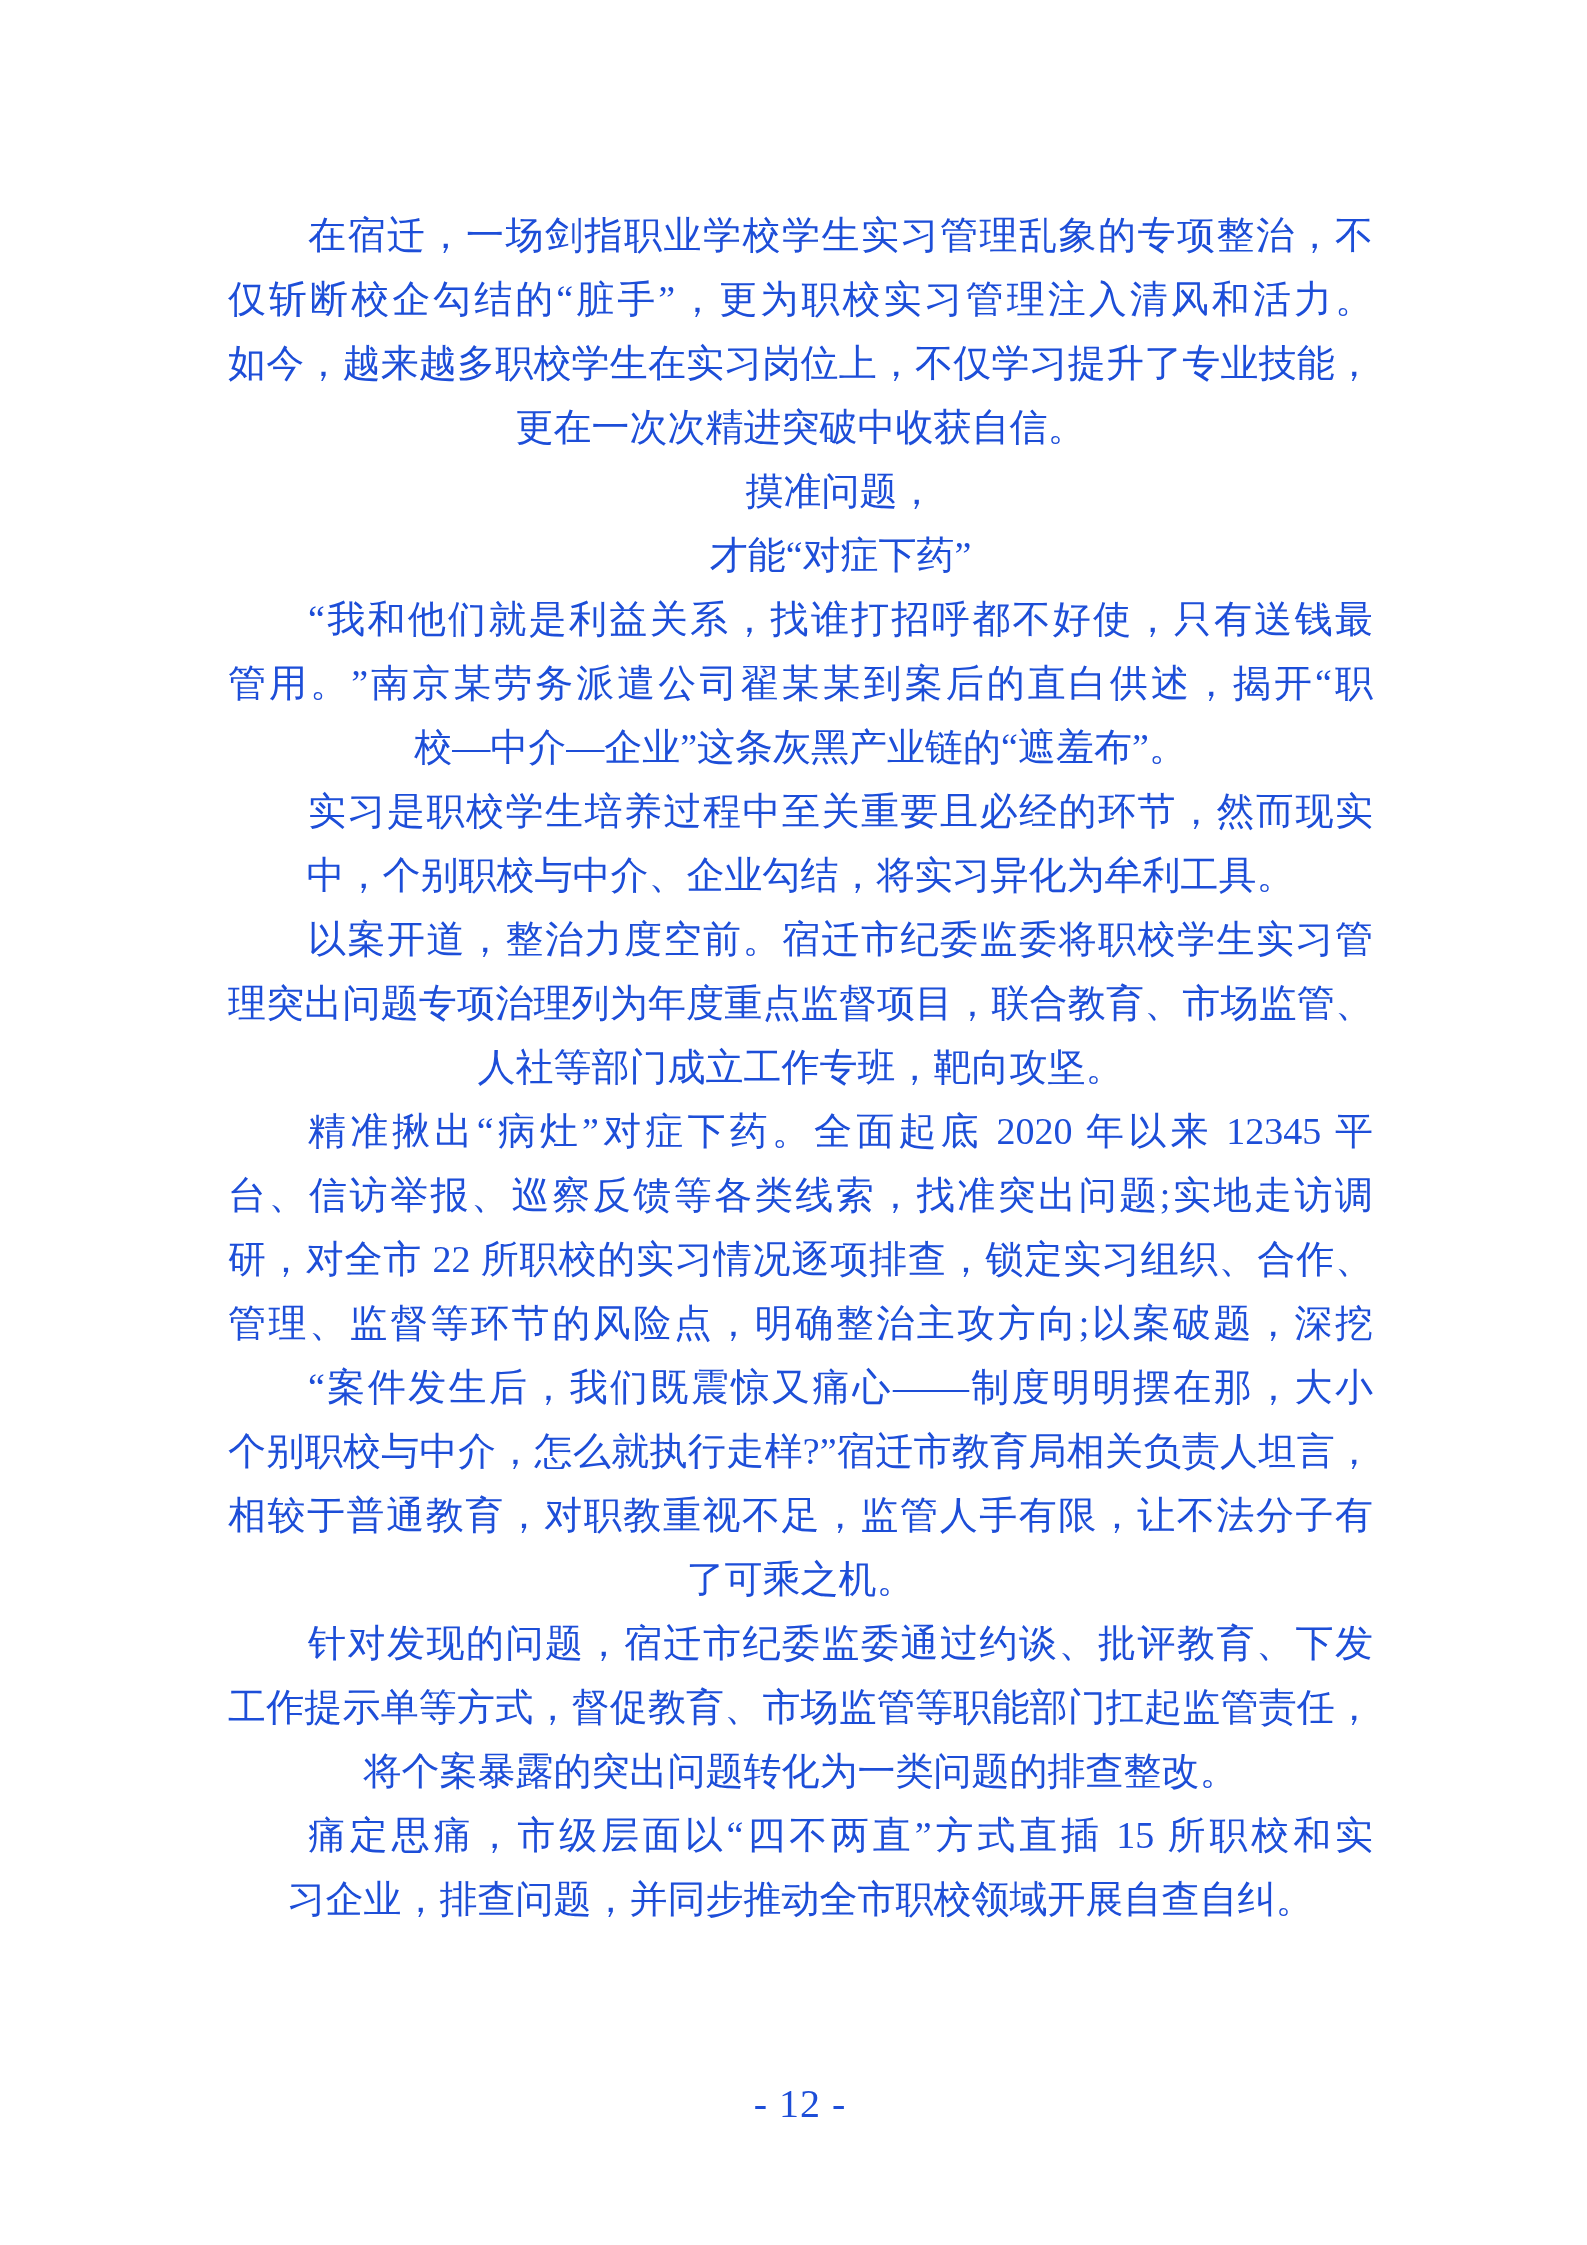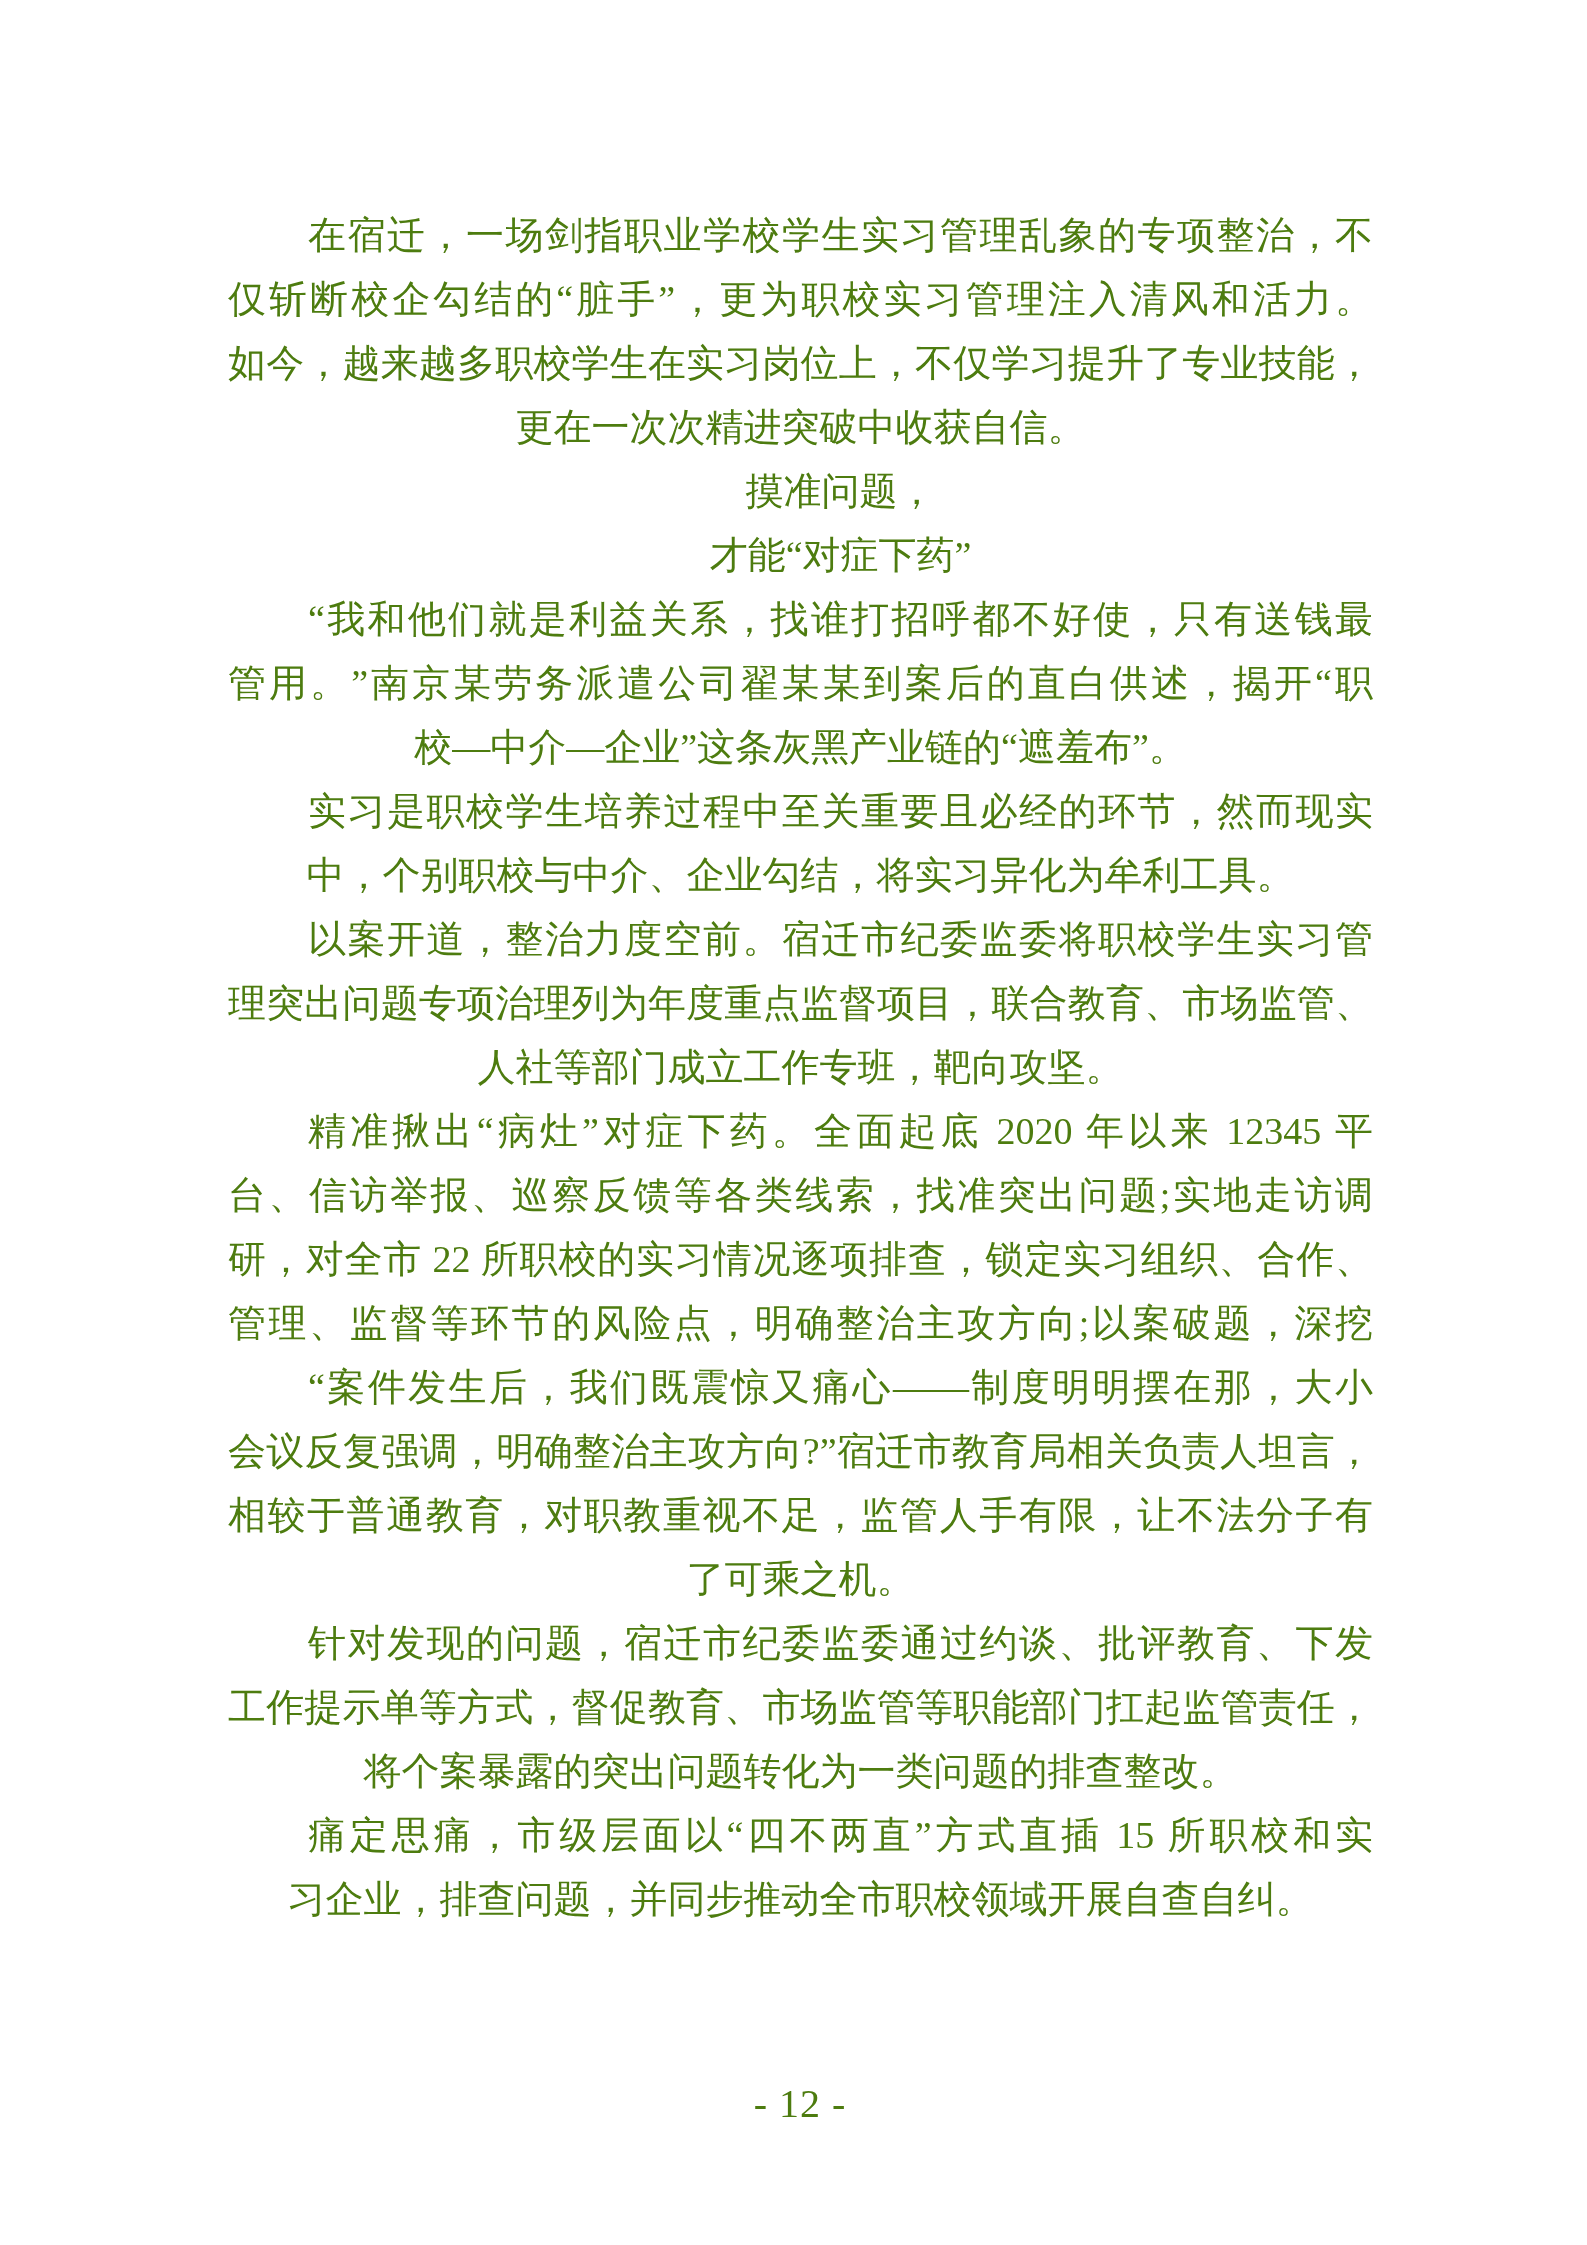--- a/index.html
+++ b/index.html
@@ -6,21 +6,21 @@
     margin: 0;
     padding: 0;
     background: #ffffff;
   }
   .page {
     position: relative;
     width: 1382px;
     height: 2245px;
     background: #ffffff;
     overflow: hidden;
-    color: #4d7c0f;
+    color: #1d4ed8;
     font-family: "Liberation Serif", "DejaVu Serif", serif;
   }
   .doc-body {
     position: absolute;
     left: 228px;
     top: 203px;
     width: 1145px;
     font-size: 38px;
     line-height: 64px;
     text-justify: inter-character;
@@ -65,21 +65,21 @@
       <div class="tline fill indent">实习是职校学生培养过程中至关重要且必经的环节，然而现实</div>
       <div class="tline">中，个别职校与中介、企业勾结，将实习异化为牟利工具。</div>
       <div class="tline fill indent">以案开道，整治力度空前。宿迁市纪委监委将职校学生实习管</div>
       <div class="tline fill">理突出问题专项治理列为年度重点监督项目，联合教育、市场监管、</div>
       <div class="tline">人社等部门成立工作专班，靶向攻坚。</div>
       <div class="tline fill indent">精准揪出“病灶”对症下药。全面起底 2020 年以来 12345 平</div>
       <div class="tline fill">台、信访举报、巡察反馈等各类线索，找准突出问题;实地走访调</div>
       <div class="tline fill">研，对全市 22 所职校的实习情况逐项排查，锁定实习组织、合作、</div>
       <div class="tline fill">管理、监督等环节的风险点，明确整治主攻方向;以案破题，深挖</div>
       <div class="tline fill indent">“案件发生后，我们既震惊又痛心——制度明明摆在那，大小</div>
-      <div class="tline fill">会议反复强调，明确整治主攻方向?”宿迁市教育局相关负责人坦言，</div>
+      <div class="tline fill">个别职校与中介，怎么就执行走样?”宿迁市教育局相关负责人坦言，</div>
       <div class="tline fill">相较于普通教育，对职教重视不足，监管人手有限，让不法分子有</div>
       <div class="tline">了可乘之机。</div>
       <div class="tline fill indent">针对发现的问题，宿迁市纪委监委通过约谈、批评教育、下发</div>
       <div class="tline fill">工作提示单等方式，督促教育、市场监管等职能部门扛起监管责任，</div>
       <div class="tline">将个案暴露的突出问题转化为一类问题的排查整改。</div>
       <div class="tline fill indent">痛定思痛，市级层面以“四不两直”方式直插 15 所职校和实</div>
       <div class="tline">习企业，排查问题，并同步推动全市职校领域开展自查自纠。</div>
     </div>
   <div class="pagenum">- 12 -</div>
 </div>

